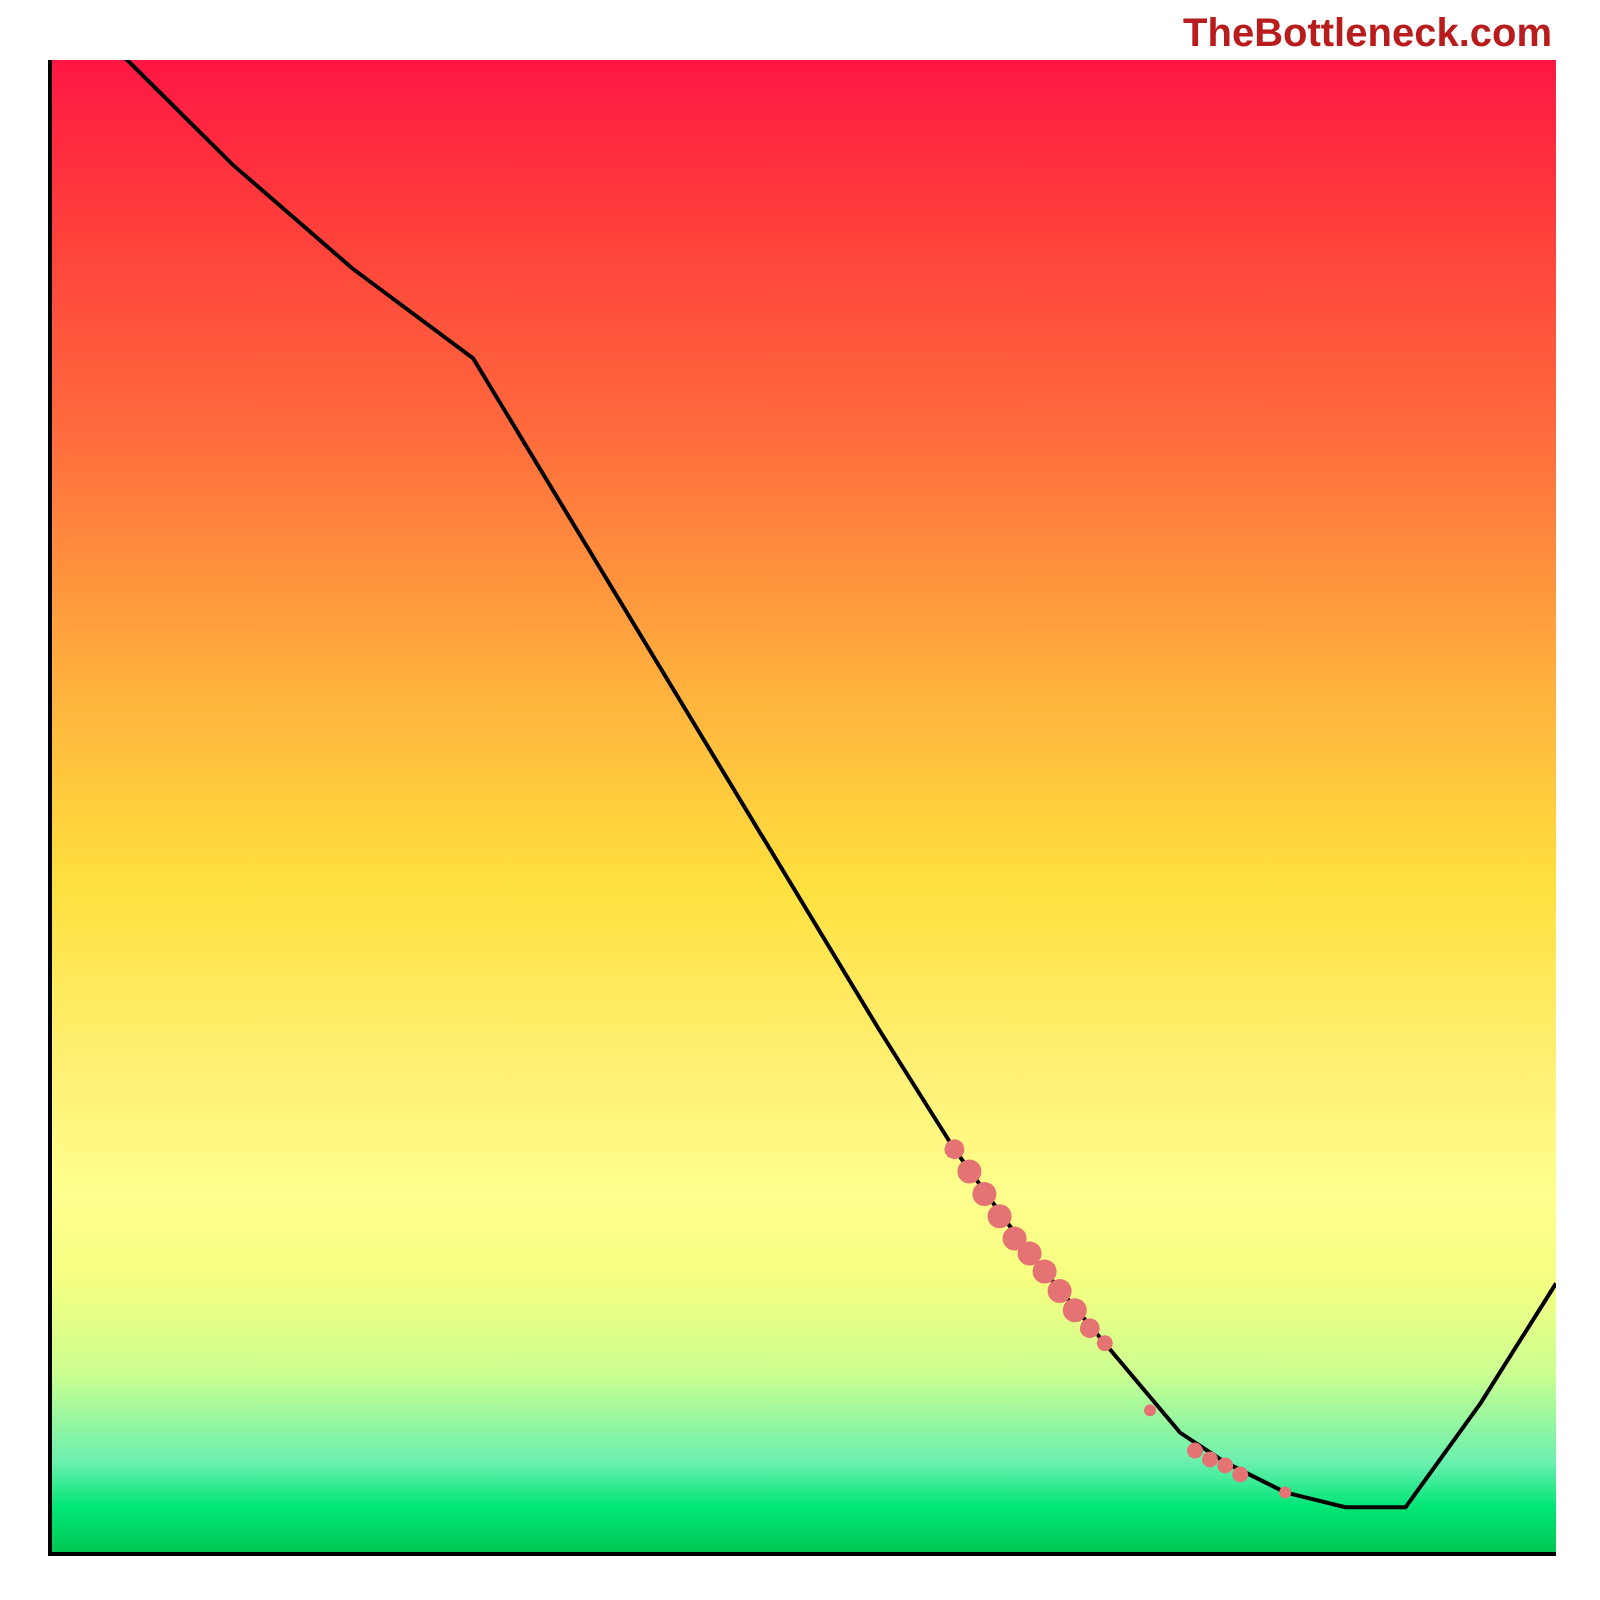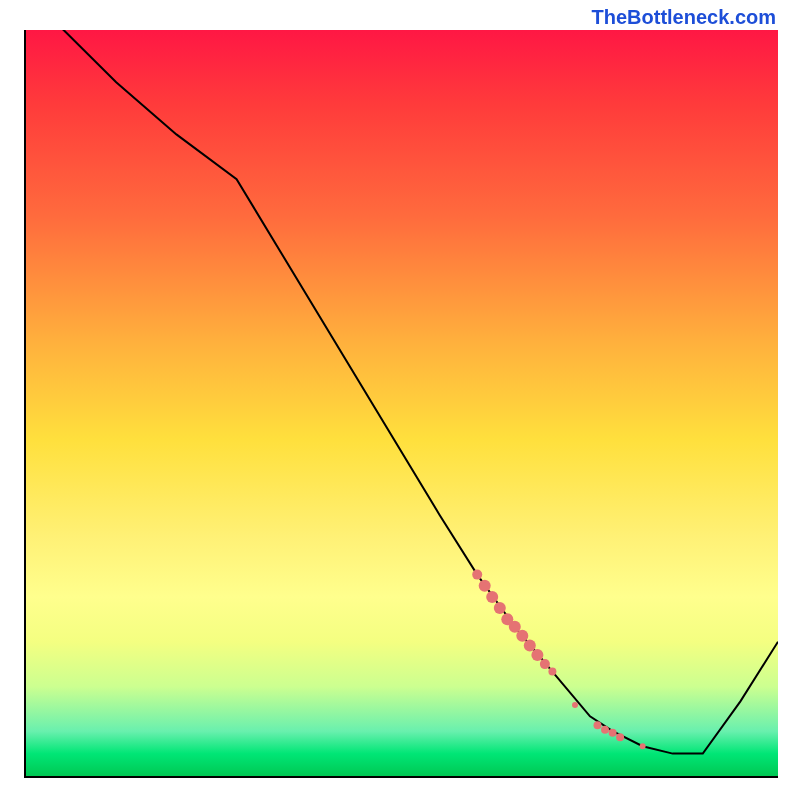--- a/index.html
+++ b/index.html
@@ -48,21 +48,21 @@
     top: 0; left: 0; right: 0;
     height: 2px;
     background: transparent;
   }
   .watermark {
     position: absolute;
     top: 6px;
     right: 24px;
     font-size: 20px;
     font-weight: bold;
-    color: #1d4ed8;
+    color: #b91c1c;
     z-index: 5;
   }
   svg.curve {
     position: absolute;
     top: 0;
     left: 0;
     width: 100%;
     height: 100%;
     pointer-events: none;
   }

